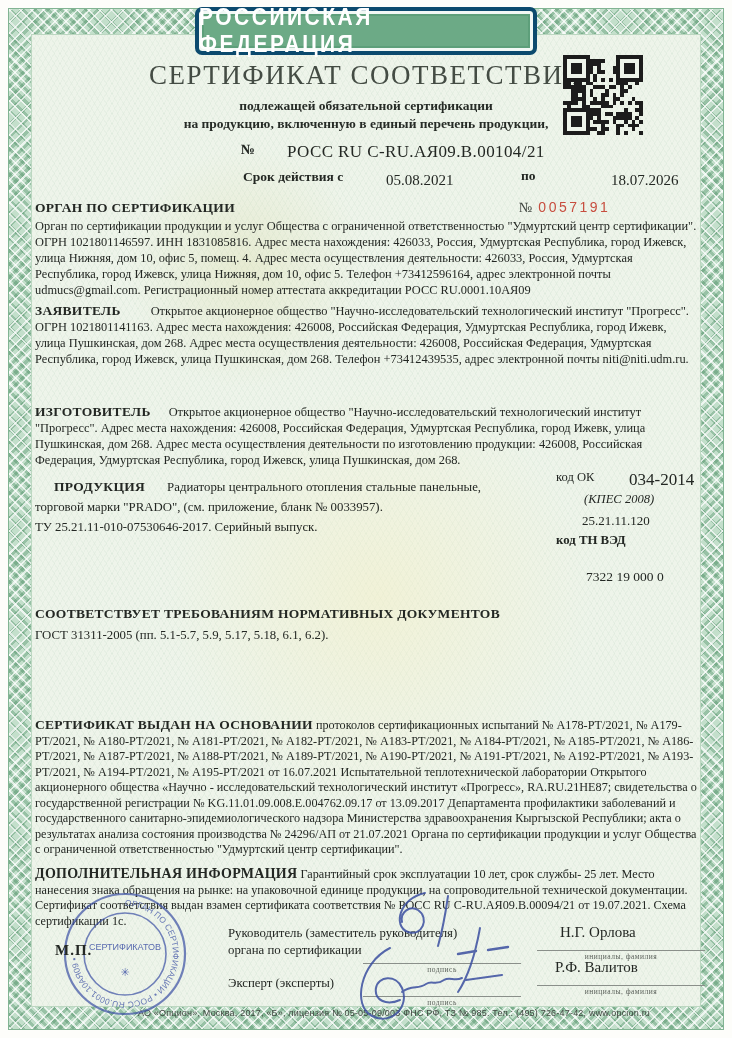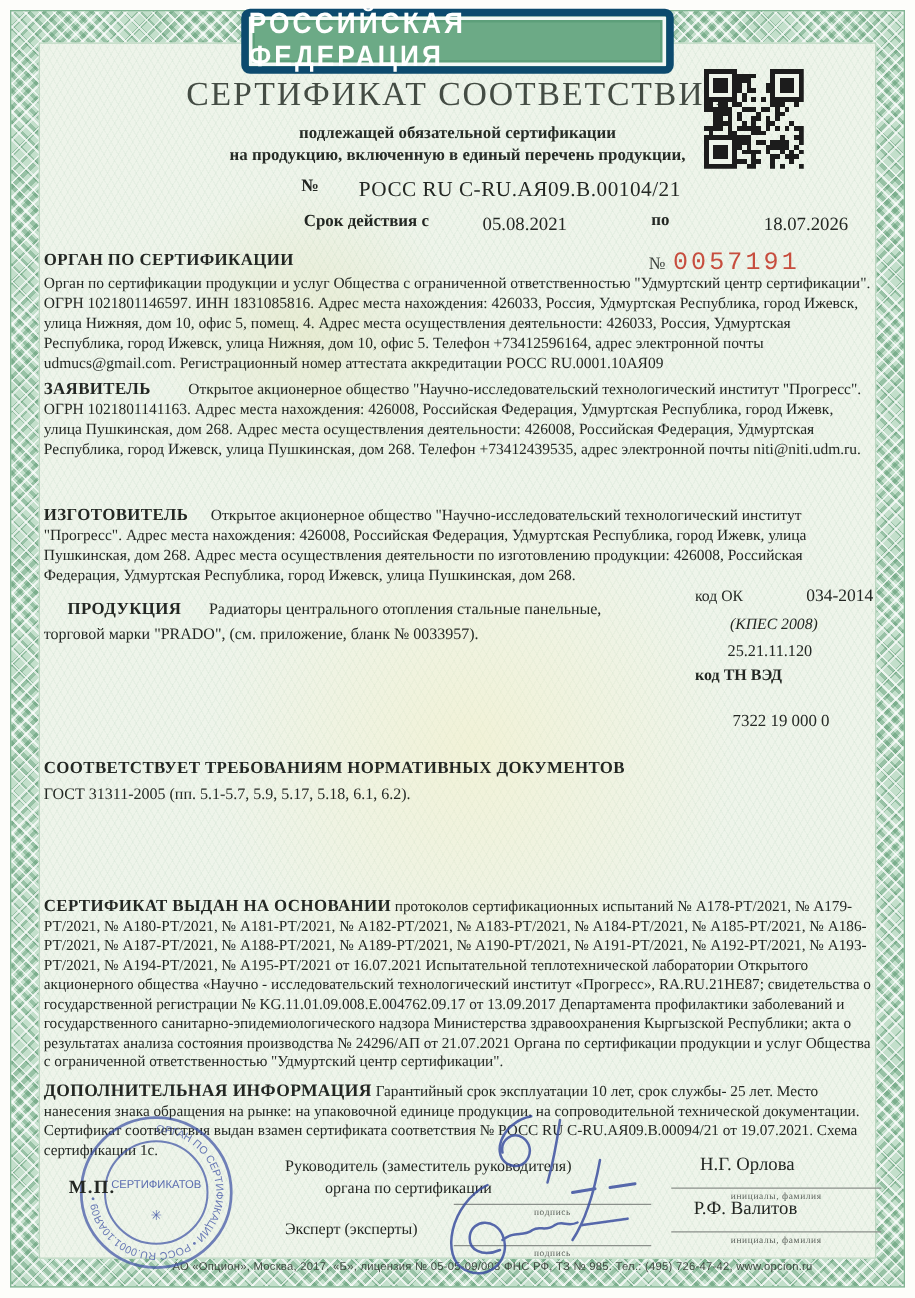--- a/index.html
+++ b/index.html
@@ -14,40 +14,40 @@
       repeating-linear-gradient(-45deg, rgba(70,138,95,.35) 0 3px, transparent 3px 9px);}
   .inner{position:absolute;inset:34px 31px 31px;background:#eef4ea;border:1px solid #bcd7c1;
     background-image:
       radial-gradient(circle 300px at 52% 58%, rgba(244,240,200,.55), rgba(244,240,200,0) 70%),
       radial-gradient(circle 160px at 32% 24%, rgba(222,224,180,.45), rgba(222,224,180,0) 75%),
       repeating-linear-gradient(60deg, rgba(130,180,147,.07) 0 1px, transparent 1px 5px),
       repeating-linear-gradient(-60deg, rgba(130,180,147,.07) 0 1px, transparent 1px 5px);}
   .abs{position:absolute;}
   
   .badge{position:absolute;top:7px;left:50%;transform:translateX(-50%);width:334px;height:40px;
-    background:#6caa86;border:6px solid #0c4a6e;border-radius:7px;
+    background:#6caa86;border:4px solid #0c4a6e;border-radius:7px;
     box-shadow:inset 0 0 0 3px rgba(255,255,255,.92), inset 0 0 0 5px #5d9f7a;
     display:flex;align-items:center;justify-content:center;z-index:5;}
   .badge span{font-family:"Liberation Sans",sans-serif;font-weight:700;font-size:21px;
     letter-spacing:2.5px;color:#ffffff;transform:scaleY(1.12);}
   .title{position:absolute;top:60px;left:0;width:100%;text-align:center;font-size:27px;
     letter-spacing:1.5px;color:#444c44;}
   .subtitle{position:absolute;top:97px;left:0;width:100%;text-align:center;font-weight:700;
     font-size:13.5px;line-height:1.3;color:#262b26;}
   .numlbl{position:absolute;top:142px;left:241px;font-size:14px;font-weight:700;}
   .numval{position:absolute;top:142px;left:287px;font-size:17px;letter-spacing:.4px;}
   .validlbl{position:absolute;top:169px;left:243px;font-size:13.5px;font-weight:700;}
   .vfrom{position:absolute;top:172px;left:386px;font-size:15px;}
   .tolbl{position:absolute;top:168px;left:521px;font-size:13.5px;font-weight:700;}
   .vto{position:absolute;top:172px;left:611px;font-size:15px;}
   .seclbl{font-weight:700;font-size:13.5px;letter-spacing:.3px;}
   .ptext{font-size:12.4px;line-height:15.9px;text-align:left;}
   .inlbl{font-weight:700;font-size:13.5px;letter-spacing:.3px;}
   .rednum{position:absolute;top:199px;left:519px;font-size:14px;}
-  .rednum .digits{font-family:Liberation Mono, monospace;color:#c74d3e;letter-spacing:2.5px;font-size:20px;}
+  .rednum .digits{font-family:Liberation Sans, sans-serif;color:#c74d3e;letter-spacing:2.5px;font-size:14px;}
   .rednum .nsign{color:#3c423c;margin-right:6px;}
   .codes{font-size:12.6px;}
   .sig-label{font-size:12.8px;}
   .sigline{border-top:1px solid #8a8f8a;height:0;}
   .cap{font-size:7.5px;color:#5a605a;text-align:center;letter-spacing:.5px;}
   .name{font-size:15px;}
   .footer{position:absolute;top:1008px;left:0;width:100%;text-align:center;
     font-family:"Liberation Sans",sans-serif;font-size:9px;color:#3f453f;letter-spacing:.2px;margin-left:28px;}
   .mp{position:absolute;top:942px;left:55px;font-size:15px;font-weight:700;letter-spacing:1px;z-index:4;}
   .qr{position:absolute;top:55px;left:563px;width:80px;height:80px;z-index:3;}
@@ -234,45 +234,46 @@
 
   <div class="abs ptext" style="top:303px;left:35px;width:664px;">
     <span class="inlbl" style="margin-right:30px;">ЗАЯВИТЕЛЬ</span><span>Открытое акционерное общество "Научно-исследовательский технологический институт "Прогресс". ОГРН 1021801141163. Адрес места нахождения: 426008, Российская Федерация, Удмуртская Республика, город Ижевк, улица Пушкинская, дом 268. Адрес места осуществления деятельности: 426008, Российская Федерация, Удмуртская Республика, город Ижевск, улица Пушкинская, дом 268. Телефон +73412439535, адрес электронной почты niti@niti.udm.ru.</span>
   </div>
 
   <div class="abs ptext" style="top:404px;left:35px;width:664px;">
     <span class="inlbl" style="margin-right:18px;">ИЗГОТОВИТЕЛЬ</span><span>Открытое акционерное общество "Научно-исследовательский технологический институт "Прогресс". Адрес места нахождения: 426008, Российская Федерация, Удмуртская Республика, город Ижевк, улица Пушкинская, дом 268. Адрес места осуществления деятельности по изготовлению продукции: 426008, Российская Федерация, Удмуртская Республика, город Ижевск, улица Пушкинская, дом 268.</span>
   </div>
 
   <div class="abs codes" style="top:470px;left:556px;">код ОК</div>
-  <div class="abs codes" style="top:470px;left:629px;font-size:14px;margin-left:16px;">034-2014</div>
+  <div class="abs codes" style="top:470px;left:629px;font-size:17px;">034-2014</div>
   <div class="abs codes" style="top:492px;left:584px;font-style:italic;">(КПЕС 2008)</div>
   <div class="abs codes" style="top:513px;left:582px;font-size:13px;">25.21.11.120</div>
   <div class="abs ptext" style="top:477px;left:35px;width:510px;line-height:20px;font-size:12.8px;">
     <span class="inlbl" style="margin-right:22px;margin-left:19px;">ПРОДУКЦИЯ</span><span>Радиаторы центрального отопления стальные панельные,</span><br>
     <span>торговой марки "PRADO", (см. приложение, бланк № 0033957).</span><br>
+    <span>ТУ 25.21.11-010-07530646-2017. Серийный выпуск.</span>
   </div>
   <div class="abs codes" style="top:533px;left:556px;font-weight:700;font-size:12.8px;">код ТН ВЭД</div>
   <div class="abs codes" style="top:569px;left:586px;font-size:13.5px;">7322 19 000 0</div>
 
   <div class="abs seclbl" style="top:606px;left:35px;">СООТВЕТСТВУЕТ ТРЕБОВАНИЯМ НОРМАТИВНЫХ ДОКУМЕНТОВ</div>
   <div class="abs ptext" style="top:628px;left:35px;width:620px;font-size:12.8px;">ГОСТ 31311-2005 (пп. 5.1-5.7, 5.9, 5.17, 5.18, 6.1, 6.2).</div>
 
   <div class="abs ptext" style="top:717px;left:35px;width:666px;line-height:15.5px;font-size:12.2px;">
     <span class="inlbl">СЕРТИФИКАТ ВЫДАН НА ОСНОВАНИИ</span>
     <span>протоколов сертификационных испытаний № А178-РТ/2021, № А179-РТ/2021, № А180-РТ/2021, № А181-РТ/2021, № А182-РТ/2021, № А183-РТ/2021, № А184-РТ/2021, № А185-РТ/2021, № А186-РТ/2021, № А187-РТ/2021, № А188-РТ/2021, № А189-РТ/2021, № А190-РТ/2021, № А191-РТ/2021, № А192-РТ/2021, № А193-РТ/2021, № А194-РТ/2021, № А195-РТ/2021 от 16.07.2021 Испытательной теплотехнической лаборатории Открытого акционерного общества «Научно - исследовательский технологический институт «Прогресс», RA.RU.21НЕ87; свидетельства о государственной регистрации № KG.11.01.09.008.Е.004762.09.17 от 13.09.2017 Департамента профилактики заболеваний и государственного санитарно-эпидемиологического надзора Министерства здравоохранения Кыргызской Республики; акта о результатах анализа состояния производства № 24296/АП от 21.07.2021 Органа по сертификации продукции и услуг Общества с ограниченной ответственностью "Удмуртский центр сертификации".</span>
   </div>
 
   <div class="abs ptext" style="top:866px;left:35px;width:666px;line-height:15.5px;font-size:12.2px;">
     <span class="inlbl" style="font-size:14px;margin-top:46px;">ДОПОЛНИТЕЛЬНАЯ ИНФОРМАЦИЯ</span>
     <span>Гарантийный срок эксплуатации 10 лет, срок службы- 25 лет. Место нанесения знака обращения на рынке: на упаковочной единице продукции, на сопроводительной технической документации. Сертификат соответствия выдан взамен сертификата соответствия № РОСС RU С-RU.АЯ09.В.00094/21 от 19.07.2021. Схема сертификации 1с.</span>
   </div>
 
   <div class="abs sig-label" style="top:926px;left:228px;">Руководитель (заместитель руководителя)</div>
-  <div class="abs sig-label" style="top:943px;left:228px;margin-left:32px;">органа по сертификации</div>
+  <div class="abs sig-label" style="top:943px;left:228px;">органа по сертификации</div>
   <div class="abs sigline" style="top:963px;left:363px;width:158px;"></div>
   <div class="abs cap" style="top:965px;left:363px;width:158px;">подпись</div>
   <div class="abs name" style="top:924px;left:560px;">Н.Г. Орлова</div>
   <div class="abs sigline" style="top:950px;left:537px;width:168px;"></div>
   <div class="abs cap" style="top:952px;left:537px;width:168px;">инициалы, фамилия</div>
 
   <div class="abs sig-label" style="top:976px;left:228px;">Эксперт (эксперты)</div>
   <div class="abs sigline" style="top:996px;left:363px;width:158px;"></div>
   <div class="abs cap" style="top:998px;left:363px;width:158px;">подпись</div>
   <div class="abs name" style="top:959px;left:555px;">Р.Ф. Валитов</div>

